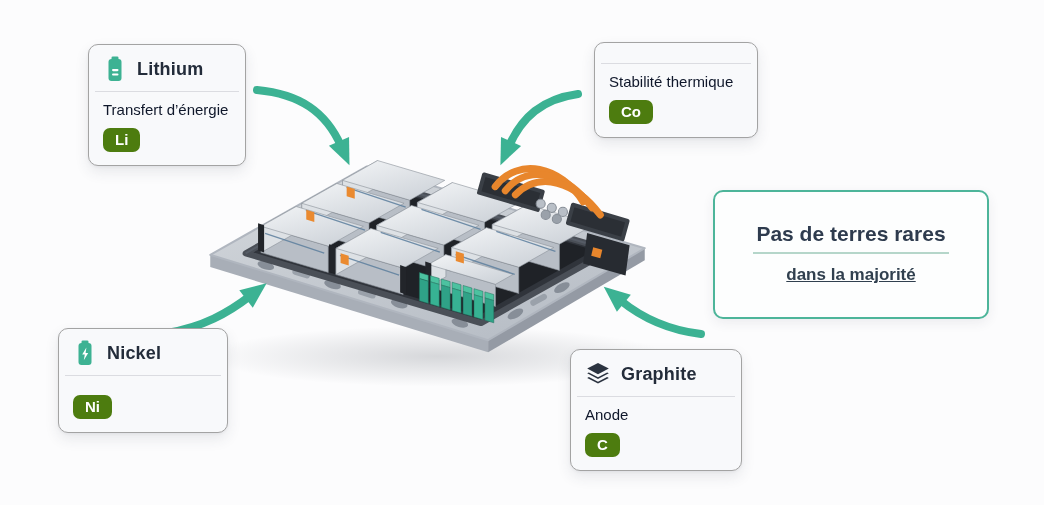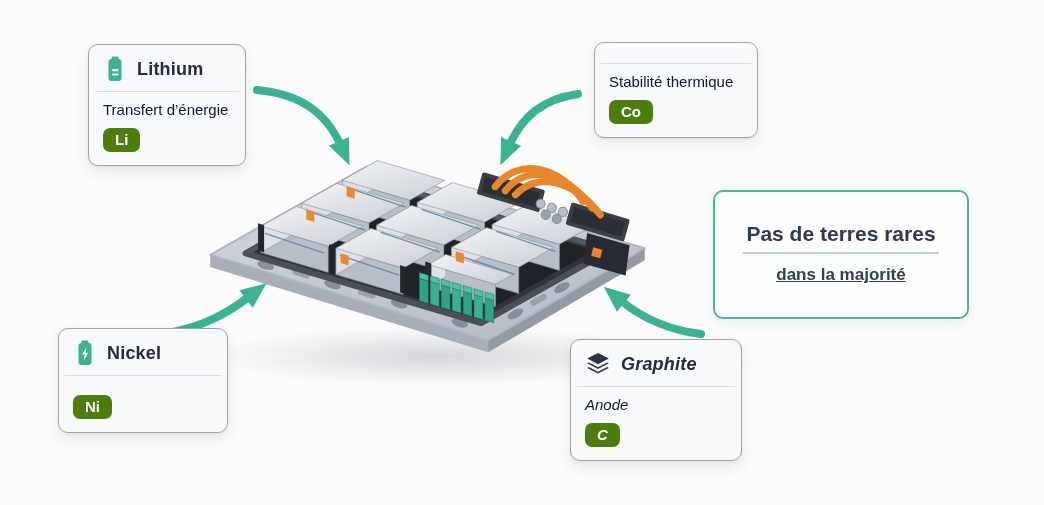--- a/index.html
+++ b/index.html
@@ -21,25 +21,25 @@
   .card-title{font-size:18px;font-weight:700;color:#232c3a;letter-spacing:.2px;}
   .card-divider{height:1px;background:#dbdce1;margin:9px -8px 9px -8px;}
   .card-sub{font-size:15px;color:#0f172a;}
   .badge{
     display:inline-block;margin-top:10px;padding:3px 12px 4px;
     background:#4d7c0f;color:#fff;font-weight:700;font-size:15px;border-radius:7px;
   }
   .card-lithium{left:88px;top:44px;width:158px;}
   .card-cobalt{left:594px;top:42px;width:164px;}
   .card-nickel{left:58px;top:328px;width:170px;}
-  .card-graphite{left:570px;top:339px;width:172px;font-style:italic;}
+  .card-graphite{left:570px;top:349px;width:172px;}
 
   
   .note{
-    position:absolute;left:713px;top:190px;width:256px;height:129px;box-sizing:border-box;
+    position:absolute;left:713px;top:190px;width:276px;height:129px;box-sizing:border-box;
     background:#fdfefe;border:2px solid #4db59a;border-radius:10px;
     box-shadow:0 4px 12px rgba(45,55,75,.08);
     display:flex;flex-direction:column;align-items:center;justify-content:center;
     text-align:center;padding:8px 6px;
   }
   .note-title{font-size:21px;font-weight:700;color:#2e3b4e;}
   .note-underline{width:196px;height:2px;background:#b5d6ca;margin:6px auto 8px;}
   .note-line{font-size:17px;font-weight:600;color:#31404f;line-height:1.5;text-decoration:underline;}
 </style>
 </head>

